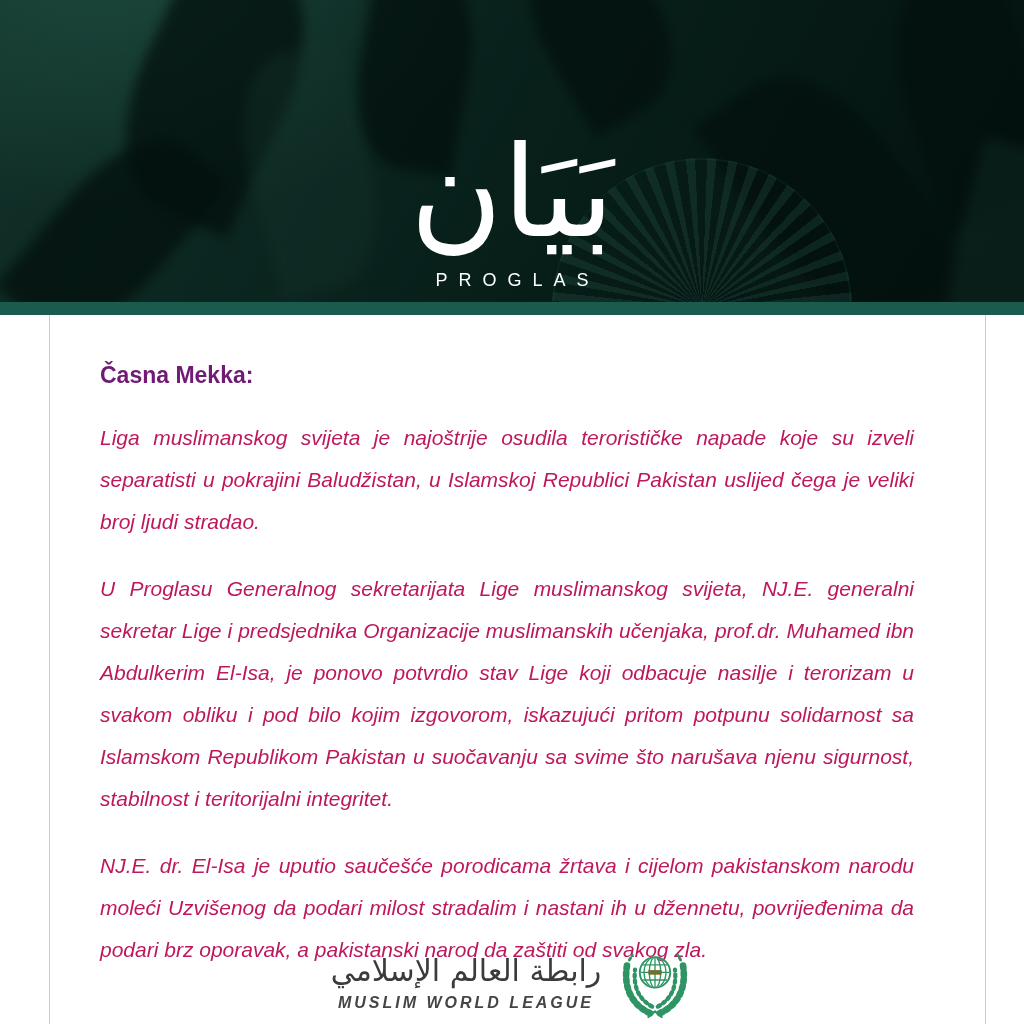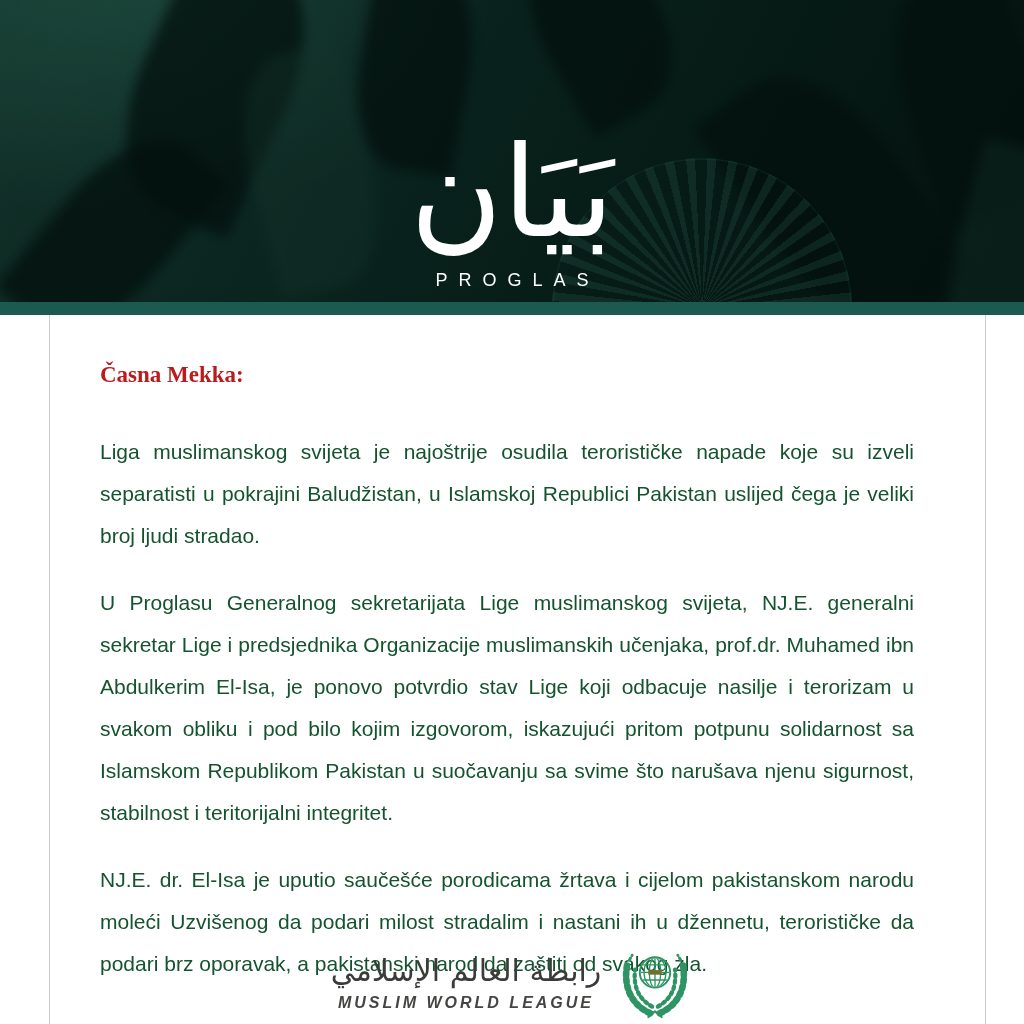--- a/index.html
+++ b/index.html
@@ -42,26 +42,27 @@
     position:absolute;left:0;top:302px;width:1024px;height:13px;background:#1b5a4f;
   }
   
   .border-line{position:absolute;top:315px;bottom:0;width:1px;background:#c7cecd;}
   .border-left{left:49px;}
   .border-right{left:985px;}
   .content{
     position:absolute;left:100px;top:362px;width:825px;color:#1d1d1d;
   }
   .doc-heading{
-    font-size:23px;font-weight:bold;color:#b91c1c;margin:0 0 43px 0;
-    font-family:Liberation Serif, serif;
+    font-size:23px;font-weight:bold;color:#701a75;margin:0 0 28px 0;
+    font-family:Liberation Sans, sans-serif;
   }
   .content p{
     font-size:21px;line-height:42px;margin:0 11px 25px 0;text-align:justify;
-    color:#14532d;
+    color:#be185d;
+    font-style:italic;
   }
   .content p:last-child{margin-bottom:0;}
   
   .footer{
     position:absolute;left:0;right:0;bottom:4px;
     display:flex;justify-content:center;align-items:center;gap:16px;
   }
   .logo-text{ text-align:center; }
   .logo-arabic{
     font-family:"DejaVu Sans",sans-serif;font-size:30px;line-height:46px;
@@ -98,21 +99,21 @@
 
   <div class="teal-band"></div>
 
   <div class="border-line border-left"></div>
   <div class="border-line border-right"></div>
 
   <div class="content">
     <h1 class="doc-heading">Časna Mekka:</h1>
     <p>Liga muslimanskog svijeta je najoštrije osudila terorističke napade koje su izveli separatisti u pokrajini Baludžistan, u Islamskoj Republici Pakistan uslijed čega je veliki broj ljudi stradao.</p>
     <p>U Proglasu Generalnog sekretarijata Lige muslimanskog svijeta, NJ.E. generalni sekretar Lige i predsjednika Organizacije muslimanskih učenjaka, prof.dr. Muhamed ibn Abdulkerim El-Isa, je ponovo potvrdio stav Lige koji odbacuje nasilje i terorizam u svakom obliku i pod bilo kojim izgovorom, iskazujući pritom potpunu solidarnost sa Islamskom Republikom Pakistan u suočavanju sa svime što narušava njenu sigurnost, stabilnost i teritorijalni integritet.</p>
-    <p>NJ.E. dr. El-Isa je uputio saučešće porodicama žrtava i cijelom pakistanskom narodu moleći Uzvišenog da podari milost stradalim i nastani ih u džennetu, terorističke da podari brz oporavak, a pakistanski narod da zaštiti od svakog zla.</p>
+    <p>NJ.E. dr. El-Isa je uputio saučešće porodicama žrtava i cijelom pakistanskom narodu moleći Uzvišenog da podari milost stradalim i nastani ih u džennetu, povrijeđenima da podari brz oporavak, a pakistanski narod da zaštiti od svakog zla.</p>
   </div>
 
   <div class="footer">
     <div class="logo-text">
       <div class="logo-arabic">رابطة العالم الإسلامي</div>
       <div class="logo-english">MUSLIM WORLD LEAGUE</div>
     </div>
     <svg class="emblem" viewBox="0 0 80 84" aria-hidden="true">
       <defs>
         <clipPath id="globeClip">

